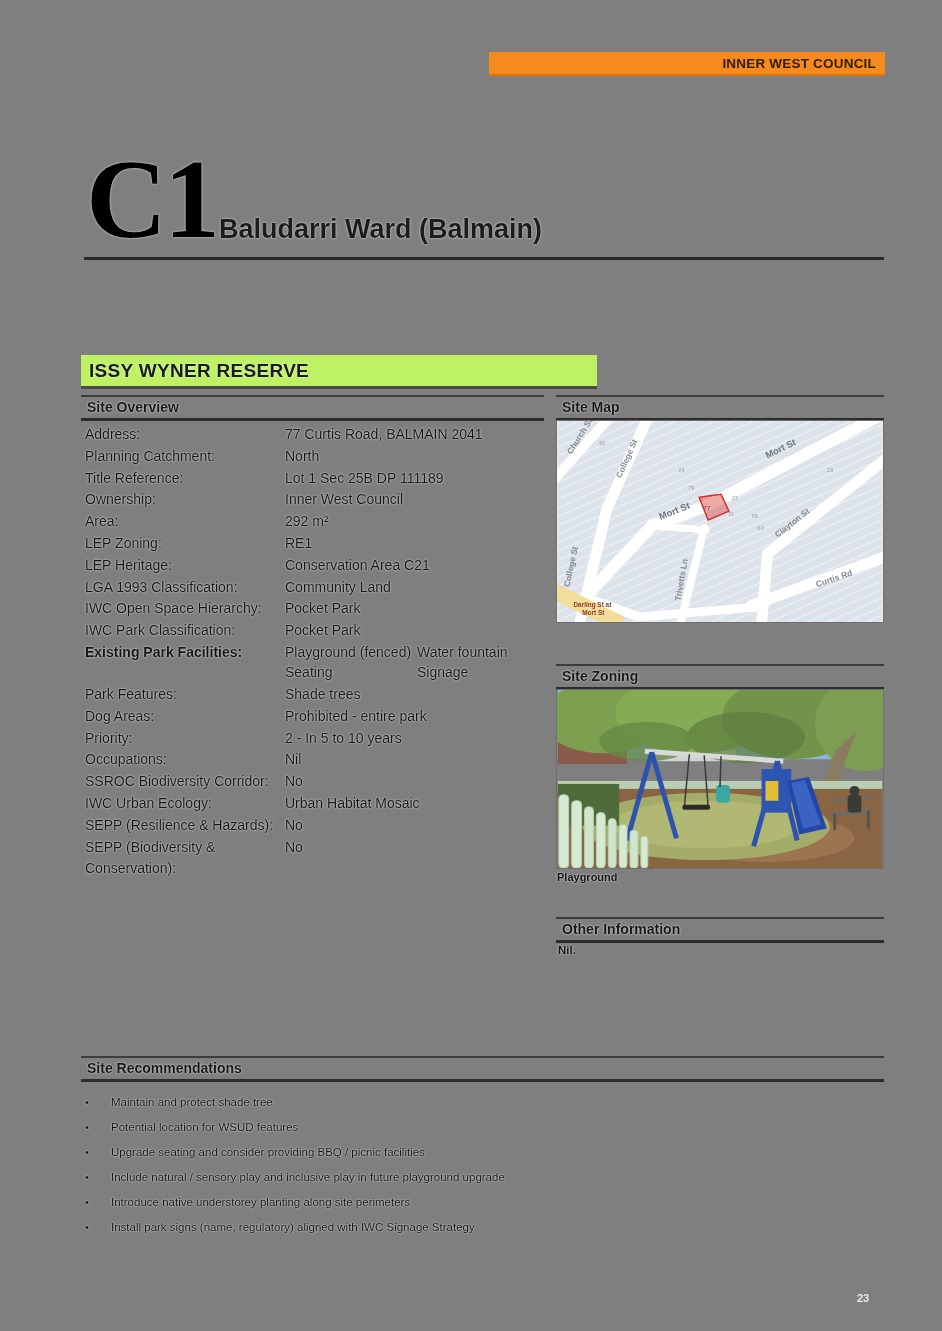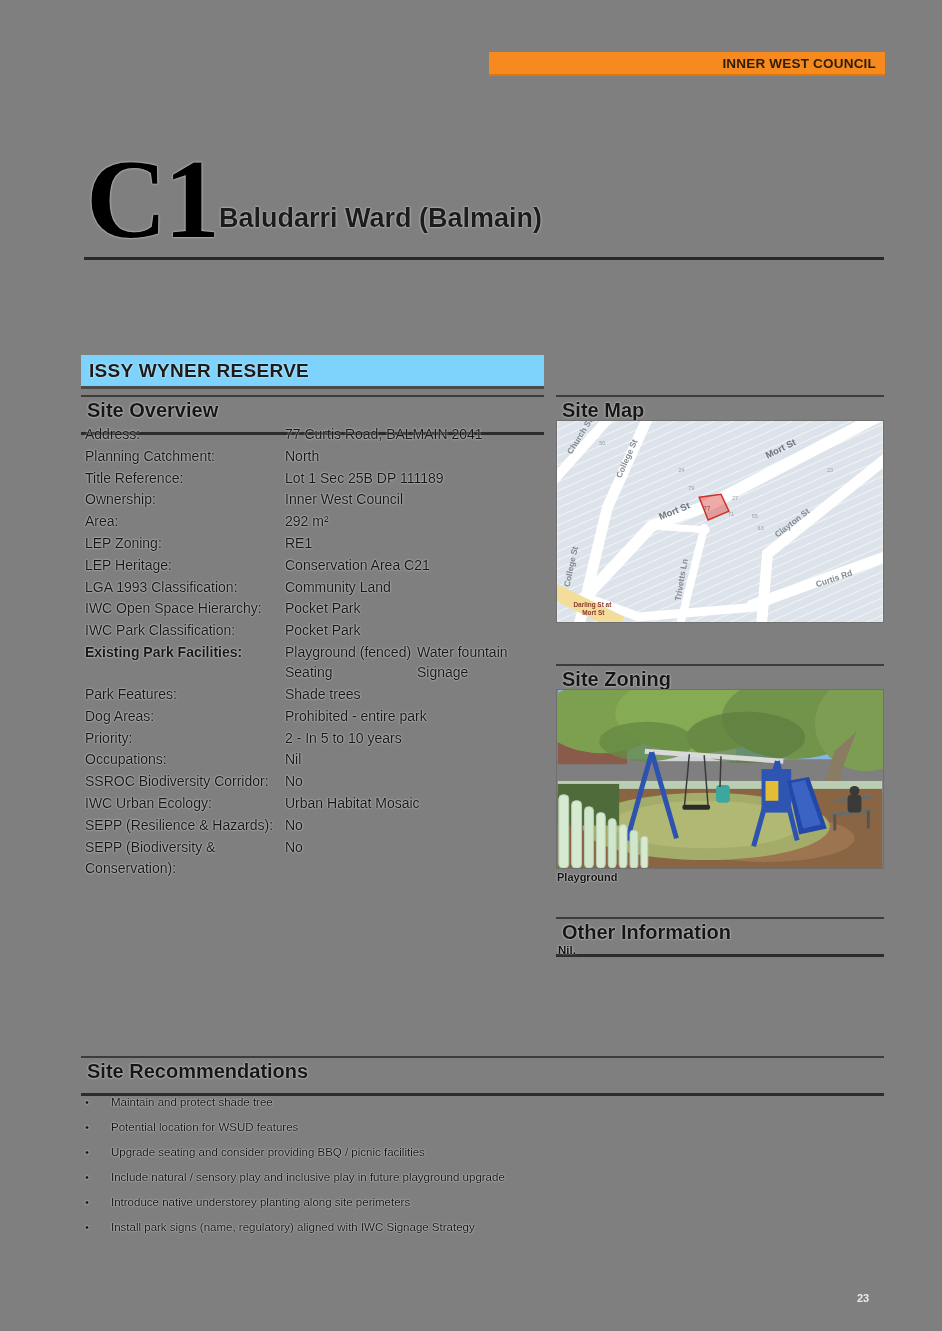--- a/index.html
+++ b/index.html
@@ -6,29 +6,29 @@
   body{width:942px;height:1331px;background:#7f7f7f;font-family:"Liberation Sans",sans-serif;color:#141414;position:relative;overflow:hidden;}
   .halo{text-shadow:0 0 1.5px rgba(255,255,255,.75),0 0 3px rgba(255,255,255,.35);}
   .abs{position:absolute;margin-left:29px;}
 
   #banner{left:460px;top:52px;width:396px;height:24px;background:#F68A1E;border-bottom:2px solid #DD7605;
     display:flex;align-items:center;justify-content:flex-end;padding-right:9px;box-sizing:border-box;}
   #banner .btxt{font-size:13.5px;font-weight:700;color:#2f1e05;letter-spacing:.2px;}
 
   #hero{left:57px;top:146px;width:800px;height:112px;}
   #hero .code{position:absolute;left:0;top:0;font-size:112px;line-height:.95;font-weight:600;color:#000000;letter-spacing:-3px;font-family:Liberation Serif, serif;}
-  #hero .ward{position:absolute;left:133px;bottom:24px;font-size:27px;font-weight:700;color:#1c1c1c;}
+  #hero .ward{position:absolute;left:133px;bottom:13px;font-size:27px;font-weight:700;color:#1c1c1c;}
   #main-rule{left:55px;top:257px;width:800px;border-top:3px solid #282828;}
 
-  #reserve-box{left:52px;top:355px;width:463px;height:34px;background:#7dd3fc;border-bottom:3px solid #4a4a4a;
+  #reserve-box{left:52px;top:355px;width:516px;height:34px;background:#bef264;border-bottom:3px solid #4a4a4a;
     box-sizing:border-box;display:flex;align-items:center;padding:0 8px;}
   #reserve-box .rtitle{font-size:19px;font-weight:700;color:#1b1b1b;letter-spacing:.3px;}
 
-  .sec-head{font-size:20px;font-weight:700;color:#161616;border-top:2px solid #3c3c3c;border-bottom:3px solid #2c2c2c;
-    padding:2px 6px 10px;box-sizing:border-box;}
+  .sec-head{font-size:14px;font-weight:700;color:#161616;border-top:2px solid #3c3c3c;border-bottom:3px solid #2c2c2c;
+    padding:2px 6px 3px;box-sizing:border-box;}
 
   #overview-head{left:52px;top:395px;width:463px;}
   #overview-table{left:56px;top:424px;width:459px;font-size:14px;color:#161616;}
   .row{display:flex;line-height:21.8px;}
   .row .lbl{width:200px;flex:none;}
   .row .val{flex:1;}
   .frow{display:flex;line-height:20.5px;margin-bottom:1px;}
   .frow .lbl{width:200px;flex:none;line-height:21.8px;font-weight:bold;}
   .frow .fcol1{width:132px;flex:none;}
   .frow .fcol2{flex:1;}

